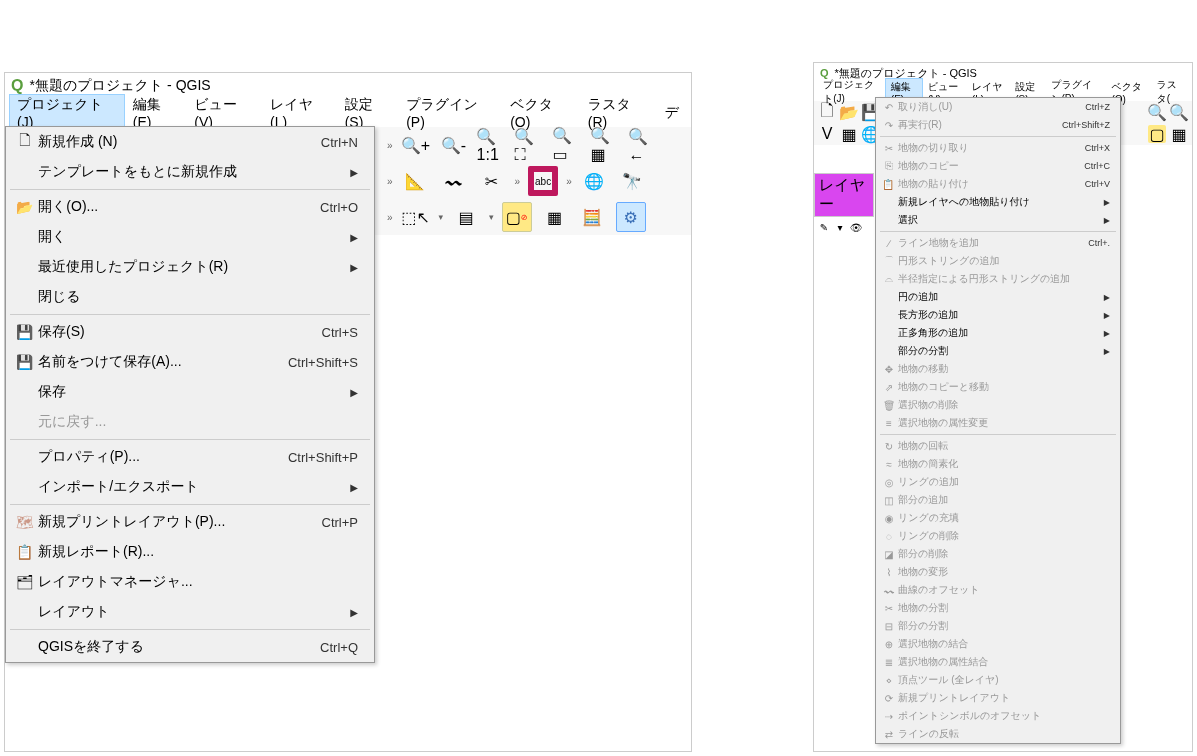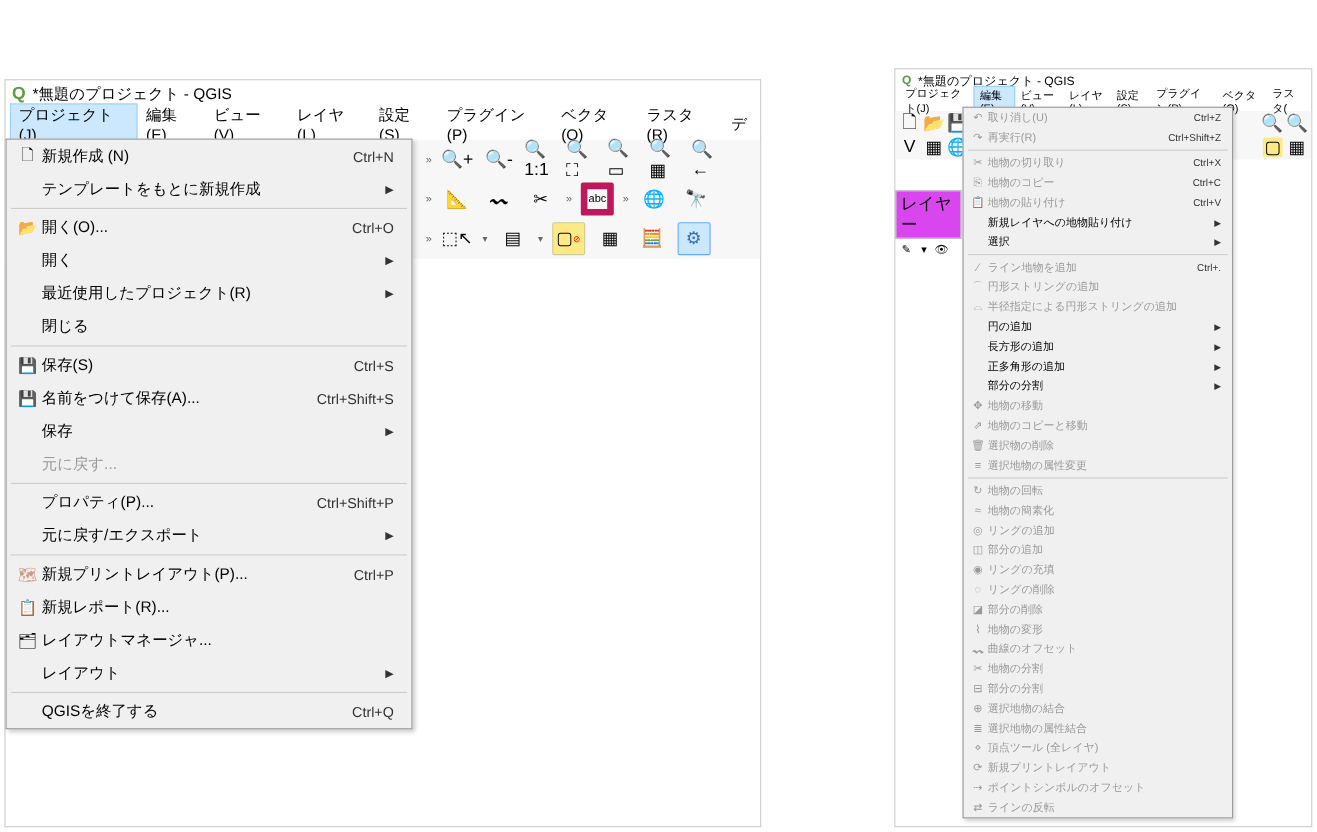--- a/index.html
+++ b/index.html
@@ -160,21 +160,21 @@
       <span class="dd-label">元に戻す...</span>
     </div>
     <div class="dd-sep"></div>
     <div class="dd-item">
       <span class="dd-icon"></span>
       <span class="dd-label">プロパティ(P)...</span>
       <span class="dd-shortcut">Ctrl+Shift+P</span>
     </div>
     <div class="dd-item">
       <span class="dd-icon"></span>
-      <span class="dd-label">元に戻す/エクスポート</span>
+      <span class="dd-label">インポート/エクスポート</span>
       <span class="dd-arrow">▶</span>
     </div>
     <div class="dd-sep"></div>
     <div class="dd-item">
       <span class="dd-icon" style="color:#c98;">🗺</span>
       <span class="dd-label">新規プリントレイアウト(P)...</span>
       <span class="dd-shortcut">Ctrl+P</span>
     </div>
     <div class="dd-item">
       <span class="dd-icon">📋</span>

